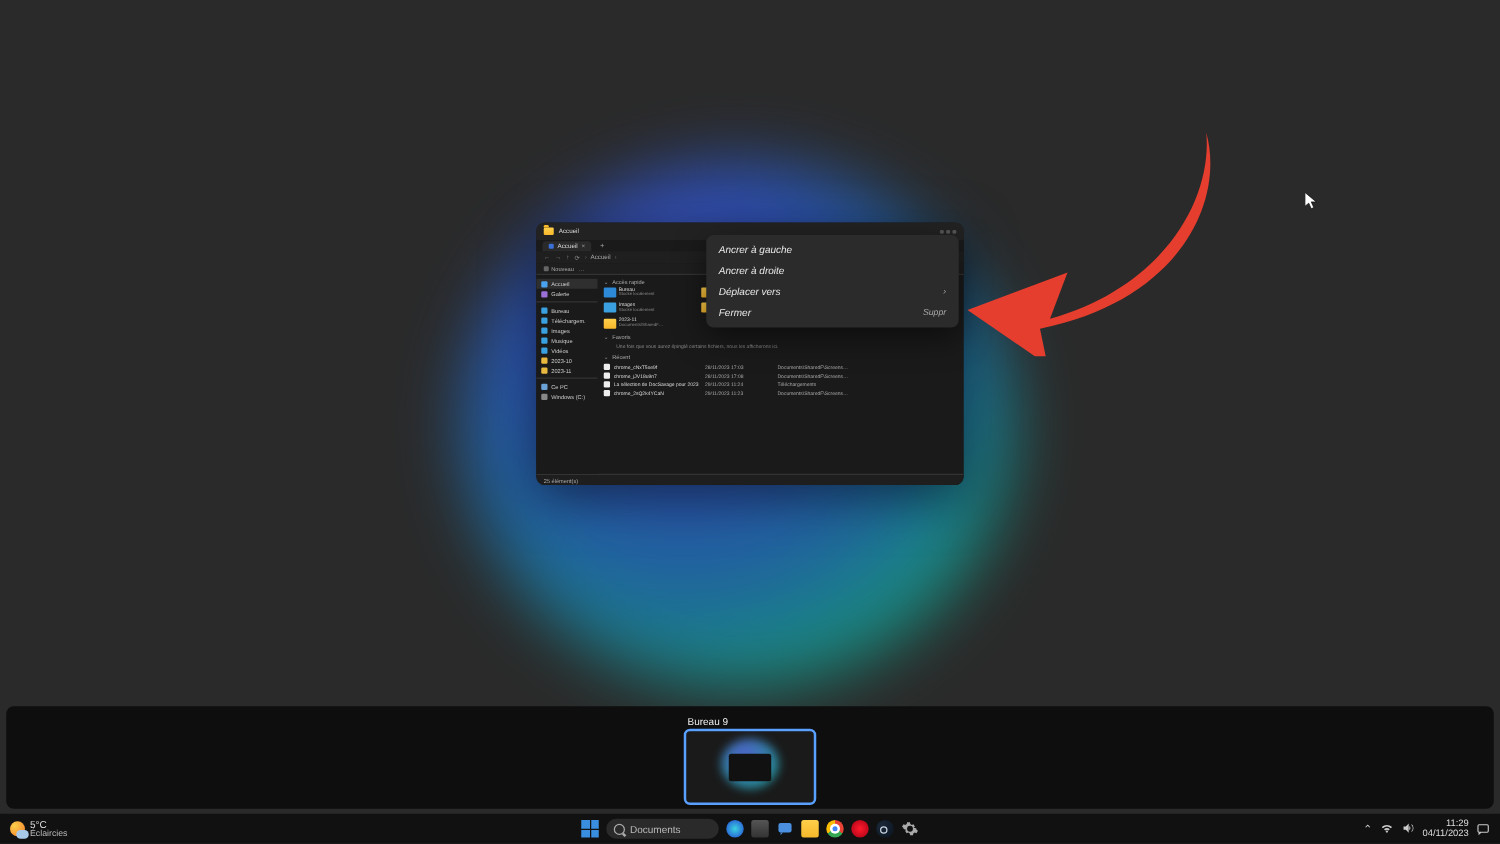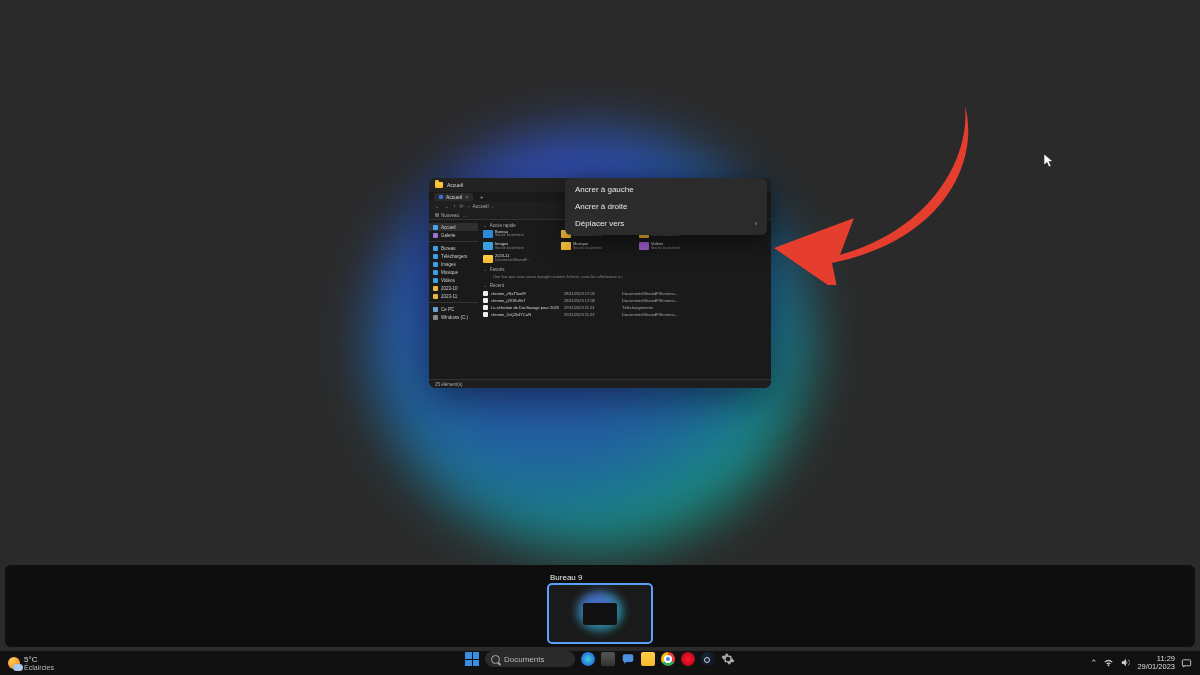--- a/index.html
+++ b/index.html
@@ -62,21 +62,21 @@
   .explorer .rlist { font-size:4px; }
   .explorer .rrow { display:flex; align-items:center; gap:3px; padding:1px 0; }
   .explorer .rrow .ricon { width:5px; height:5px; background:#eee; border-radius:1px; }
   .explorer .rrow .rname { width:70px; overflow:hidden; white-space:nowrap; text-overflow:ellipsis; }
   .explorer .rrow .rdate { width:55px; color:#aaa; }
   .explorer .rrow .rloc { flex:1; color:#aaa; overflow:hidden; white-space:nowrap; text-overflow:ellipsis; }
 
   .explorer .statusbar { height:9px; background:#1e1e1e; border-top:1px solid #333; display:flex; align-items:center; padding:0 6px; font-size:4.5px; color:#aaa; }
 
   
-  .context-menu { position:absolute; left:565px; top:178px; width:202px; background:#2b2b2b; border-radius:6px; padding:3px 0; box-shadow:0 8px 24px rgba(0,0,0,.5); font-size:8px; color:#e8e8e8; z-index:10; }
+  .context-menu { position:absolute; left:565px; top:188px; width:202px; background:#2b2b2b; border-radius:6px; padding:3px 0; box-shadow:0 8px 24px rgba(0,0,0,.5); font-size:8px; color:#e8e8e8; z-index:10;font-style:italic; }
   .context-menu .mitem { display:flex; align-items:center; justify-content:space-between; padding:4px 10px; }
   .context-menu .hint { color:#aaa; font-size:7px; }
 
   
   .red-arrow { position:absolute; left:770px; top:100px; width:200px; height:185px; z-index:15; pointer-events:none; }
 
   
   .deskbar { position:absolute; left:5px; right:5px; top:565px; height:82px; background:#0e0e0e; border-radius:6px; display:flex; align-items:flex-start; justify-content:center; gap:16px; padding:8px 0 0; }
   .desk-slot { display:flex; flex-direction:column; gap:3px; }
   .desk-label { font-size:8px; color:#eee; padding-left:1px; }
@@ -86,21 +86,21 @@
   .desk-thumb.b1::after { content:""; position:absolute; left:18px; top:6px; right:16px; bottom:6px; background:linear-gradient(#fafafa,#fafafa); border:1px solid #ddd; }
   .desk-thumb.b1 .bar { position:absolute; left:22px; top:12px; width:40px; height:4px; background:#f1a63a; }
   .desk-thumb.b1 .bar2 { position:absolute; left:22px; top:20px; width:55px; height:3px; background:#ccc; }
   .desk-thumb.b1 .bar3 { position:absolute; left:22px; top:26px; width:48px; height:3px; background:#ccc; }
   .desk-thumb.b2 { background:#1a1a1a; }
   .desk-thumb.b2 .blob2 { position:absolute; left:28px; top:6px; width:46px; height:40px; border-radius:50%; background:radial-gradient(circle at 40% 30%,#4e62c8,#169e87); filter:blur(4px); }
   .desk-thumb.b2 .mini { position:absolute; left:34px; top:18px; width:34px; height:22px; background:#111; border-radius:2px; }
   .desk-thumb.new { background:#2a2a2a; display:flex; align-items:center; justify-content:center; color:#ccc; font-size:14px; }
 
   
-  .taskbar { position:absolute; left:0; right:0; bottom:0; height:24px; background:#111; display:flex; padding:0 8px; font-size:8px; color:#ddd; }
+  .taskbar { position:absolute; left:0; right:0; bottom:0; height:24px; background:#111; display:flex; align-items:center; padding:0 8px; font-size:8px; color:#ddd; }
   .taskbar .weather { display:flex; align-items:center; gap:4px; width:120px; }
   .taskbar .wicon { width:12px; height:12px; border-radius:50%; background:radial-gradient(circle at 30% 30%,#ffcf4a,#f07b2b); position:relative; }
   .taskbar .wicon::after { content:""; position:absolute; right:-3px; bottom:-2px; width:10px; height:7px; background:#a9c9e8; border-radius:5px; }
   .taskbar .wtext { display:flex; flex-direction:column; line-height:1; }
   .taskbar .wtext .cond { font-size:7px; color:#bbb; }
 
   .taskbar .center { position:absolute; left:50%; transform:translateX(-50%); display:flex; align-items:center; gap:6px; }
   .taskbar .start { width:14px; height:14px; display:grid; grid-template-columns:1fr 1fr; grid-template-rows:1fr 1fr; gap:1px; }
   .taskbar .start span { background:#3a8ee0; }
   .taskbar .search { display:flex; align-items:center; gap:4px; background:#2a2a2a; border-radius:12px; padding:2px 10px 2px 6px; height:16px; width:90px; }
@@ -338,20 +338,24 @@
       <span class="hint"></span>
     </div>
     <div class="mitem">
       <span>Ancrer à droite</span>
       <span class="hint"></span>
     </div>
     <div class="mitem">
       <span>Déplacer vers</span>
       <span class="hint">›</span>
     </div>
+    <div class="mitem">
+      <span>Fermer</span>
+      <span class="hint">Suppr</span>
+    </div>
   </div>
 
 <svg class="red-arrow" viewBox="0 0 200 185">
   <path d="M195 6 C 200 60, 160 130, 70 155 L84 118 L4 148 L68 192 L62 163 C 175 140, 210 60, 195 6 Z" fill="#e53e2e"></path>
 </svg>
 
 <div class="cursor" style="left:1044px;top:154px;">
   <svg viewBox="0 0 10 14">
       <path d="M0 0 L0 11 L3 8.5 L5 13 L7 12 L5 7.5 L9 7.5 Z" fill="#fff" stroke="#000" stroke-width=".5"></path>
     </svg>
@@ -411,20 +415,20 @@
   <div class="tray">
     <span class="chevron-up">⌃</span>
     <span class="wifi"><svg viewBox="0 0 24 24">
           <path d="M12 20a2 2 0 100-4 2 2 0 000 4zm-5-6a8 8 0 0110 0l-2 2a5 5 0 00-6 0zm-4-4a14 14 0 0118 0l-2 2a11 11 0 00-14 0z"></path>
         </svg></span>
     <span class="sound"><svg viewBox="0 0 24 24">
           <path d="M4 9v6h4l5 5V4L8 9H4zm12 3a4 4 0 00-2-3.5v7A4 4 0 0016 12zm2-7v2a7 7 0 010 10v2a9 9 0 000-14z"></path>
         </svg></span>
     <div class="clock-box">
       <span>11:29</span>
-      <span>29/01/2023</span>
+      <span>04/11/2023</span>
     </div>
     <span class="notif"><svg viewBox="0 0 24 24">
           <rect x="3" y="4" width="18" height="13" rx="2" fill="none" stroke="#ccc" stroke-width="2"></rect>
           <path d="M8 17l-3 3v-3" fill="none" stroke="#ccc" stroke-width="2"></path>
         </svg></span>
   </div>
 </div>
 
 </body></html>

